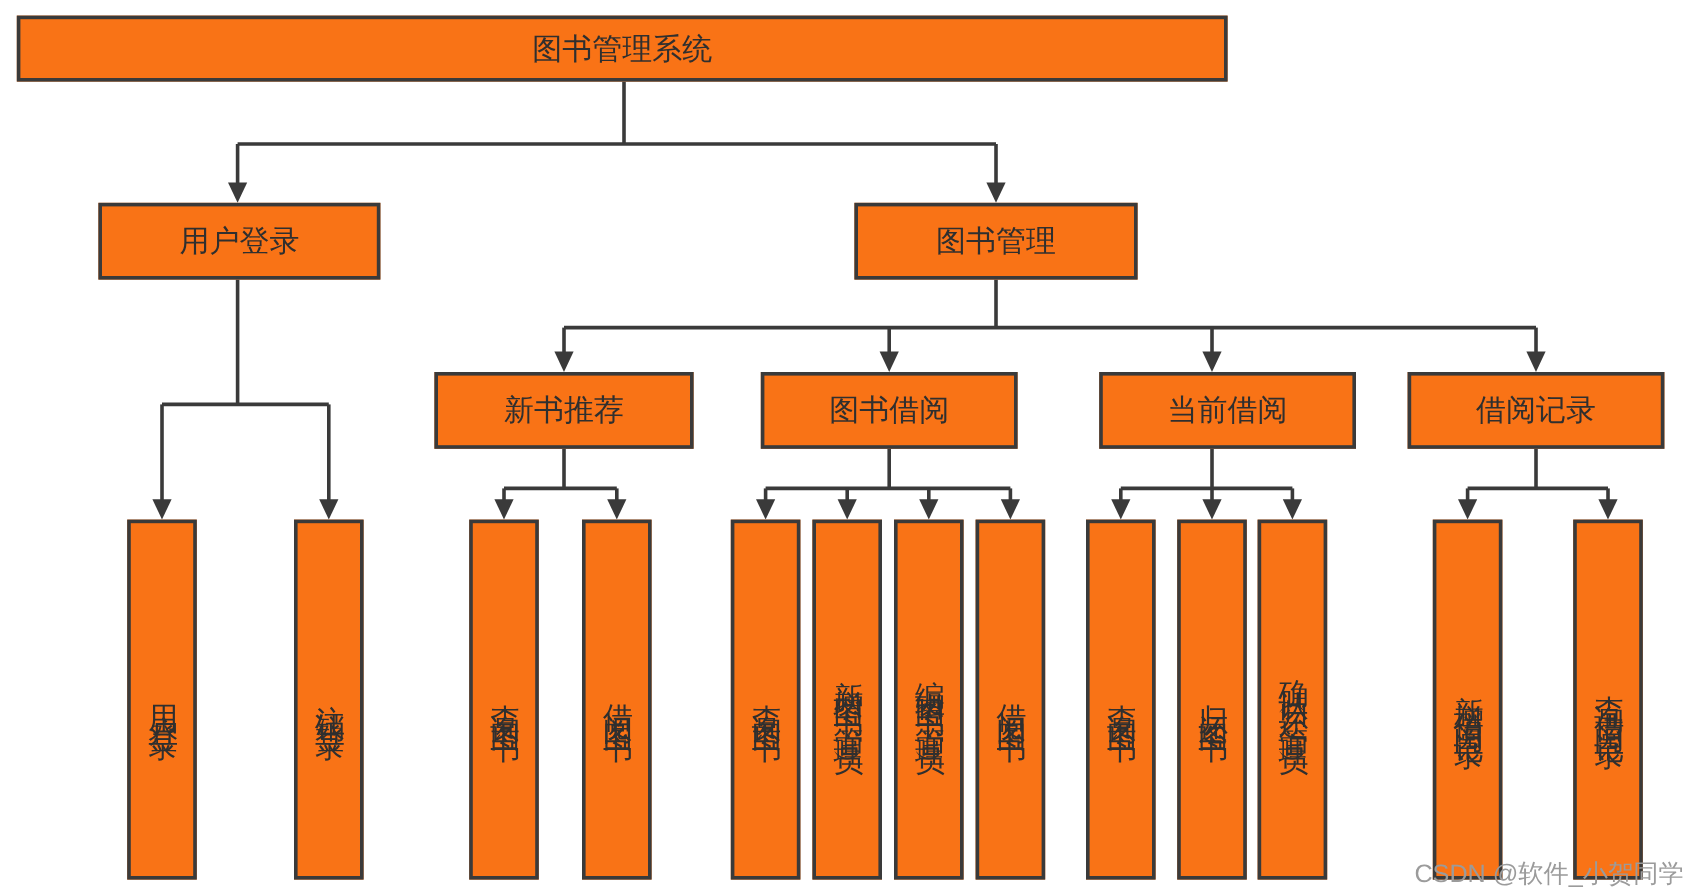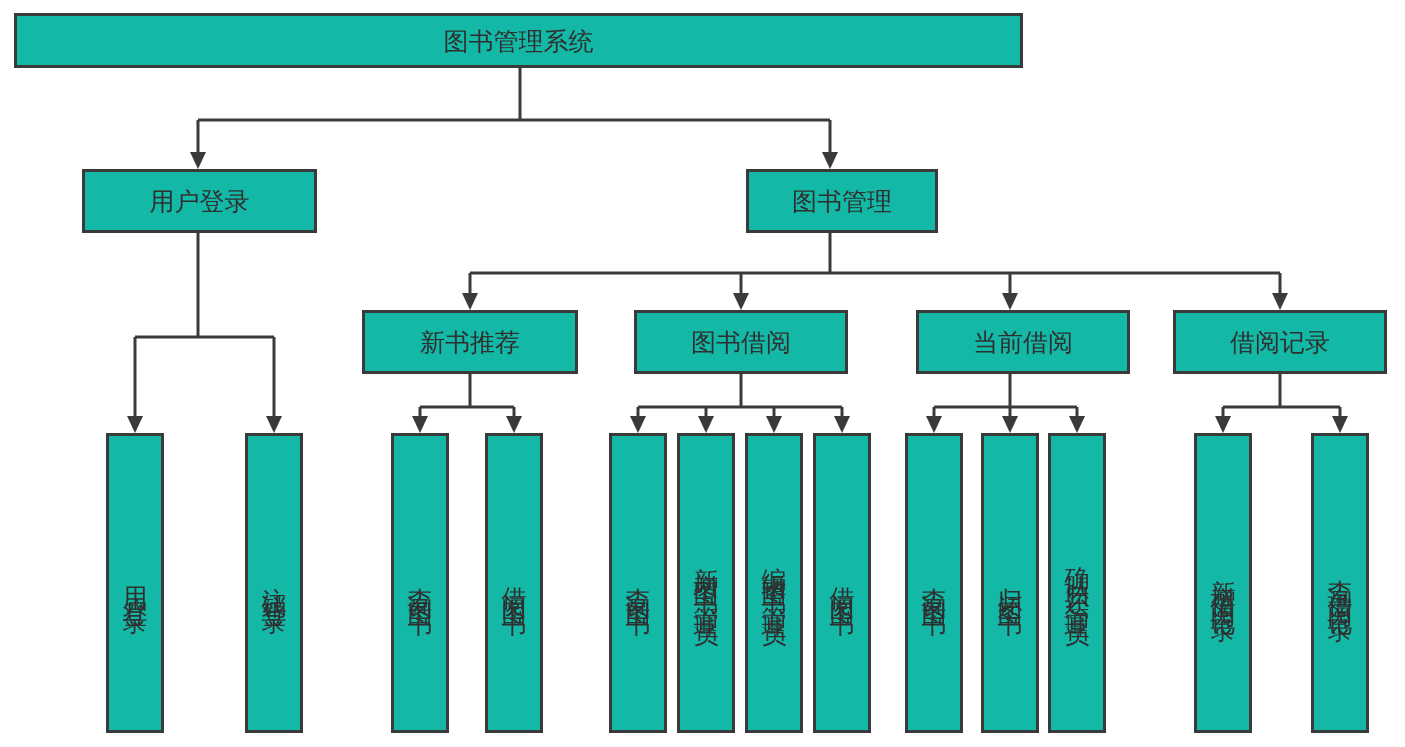--- a/index.html
+++ b/index.html
@@ -8,21 +8,21 @@
     width:1405px;height:747px;
     background:#ffffff;
     font-family:"Liberation Sans", sans-serif;
     overflow:hidden;
   }
   #wires{position:absolute;left:0;top:0;z-index:0;}
   .box{
     position:absolute;
     box-sizing:border-box;
     border:3px solid #3a3a3a;
-    background:#14b8a6;
+    background:#f97316;
     display:flex;
     align-items:center;
     justify-content:center;
     color:#2f2f2f;
     font-size:25px;
     z-index:1;
     text-align:center;
     line-height:1.2;
   }
   .box .vtext{
@@ -128,21 +128,21 @@
     </g>
   </svg>
 
   <div class="box" style="left:14px;top:13px;width:1009px;height:55px;">
     <span>图书管理系统</span>
   </div>
 
   <div class="box" style="left:82px;top:169px;width:235px;height:64px;">
     <span>用户登录</span>
   </div>
-  <div class="box" style="left:712px;top:169px;width:192px;height:64px;margin-left:34px;">
+  <div class="box" style="left:712px;top:169px;width:236px;height:64px;">
     <span>图书管理</span>
   </div>
 
   <div class="box" style="left:634px;top:310px;width:214px;height:64px;">
     <span>图书借阅</span>
   </div>
   <div class="box" style="left:362px;top:310px;width:216px;height:64px;">
     <span>新书推荐</span>
   </div>
   <div class="box" style="left:903px;top:310px;width:214px;height:64px;margin-left:13px;">
@@ -189,14 +189,15 @@
     <span class="vtext">确认归还（管理员）</span>
   </div>
 
   <div class="box" style="left:1194px;top:433px;width:58px;height:300px;">
     <span class="vtext">新增借阅记录</span>
   </div>
   <div class="box" style="left:1311px;top:433px;width:58px;height:300px;">
     <span class="vtext">查询借阅记录</span>
   </div>
 
+  <div id="watermark">CSDN @软件_小贺同学</div>
 
 </div>
 
 </body></html>

